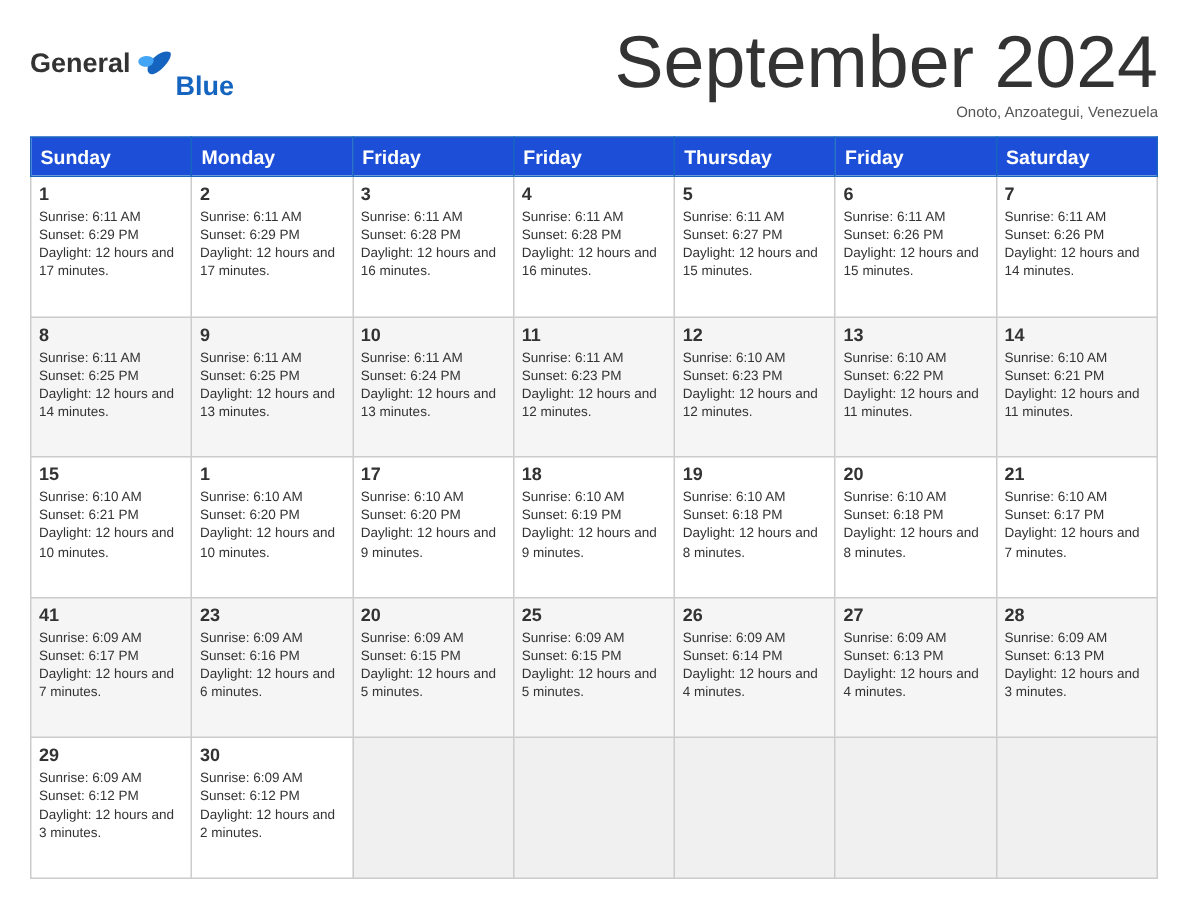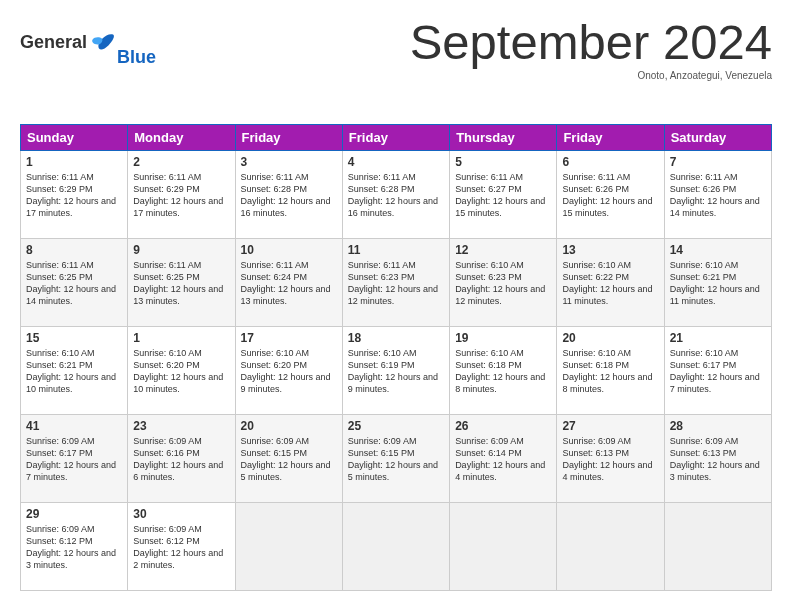--- a/index.html
+++ b/index.html
@@ -9,21 +9,20 @@
       width: 792px;
       height: 612px;
       overflow: hidden;
     }
     .page {
       width: 792px;
       height: 612px;
       padding: 16px 20px 26px 20px;
       display: flex;
       flex-direction: column;
-      gap: 33px;
     }
     .header {
       display: flex;
       justify-content: space-between;
       align-items: flex-start;
       margin-bottom: 10px;
     }
     .logo {
       display: flex;
       flex-direction: column;
@@ -64,21 +63,21 @@
       color: #555;
     }
     .calendar {
       flex: 1;
       border: 1px solid #ccc;
       border-collapse: collapse;
       width: 100%;
       table-layout: fixed;
     }
     .calendar thead tr th {
-      background: #a21caf;
+      background: #1d4ed8;
       color: #fff;
       text-align: left;
       padding: 5px 6px;
       font-size: 13px;
       font-weight: bold;
       border: 1px solid #1565c0;
     }
     .calendar tbody tr td {
       border: 1px solid #ccc;
       vertical-align: top;

